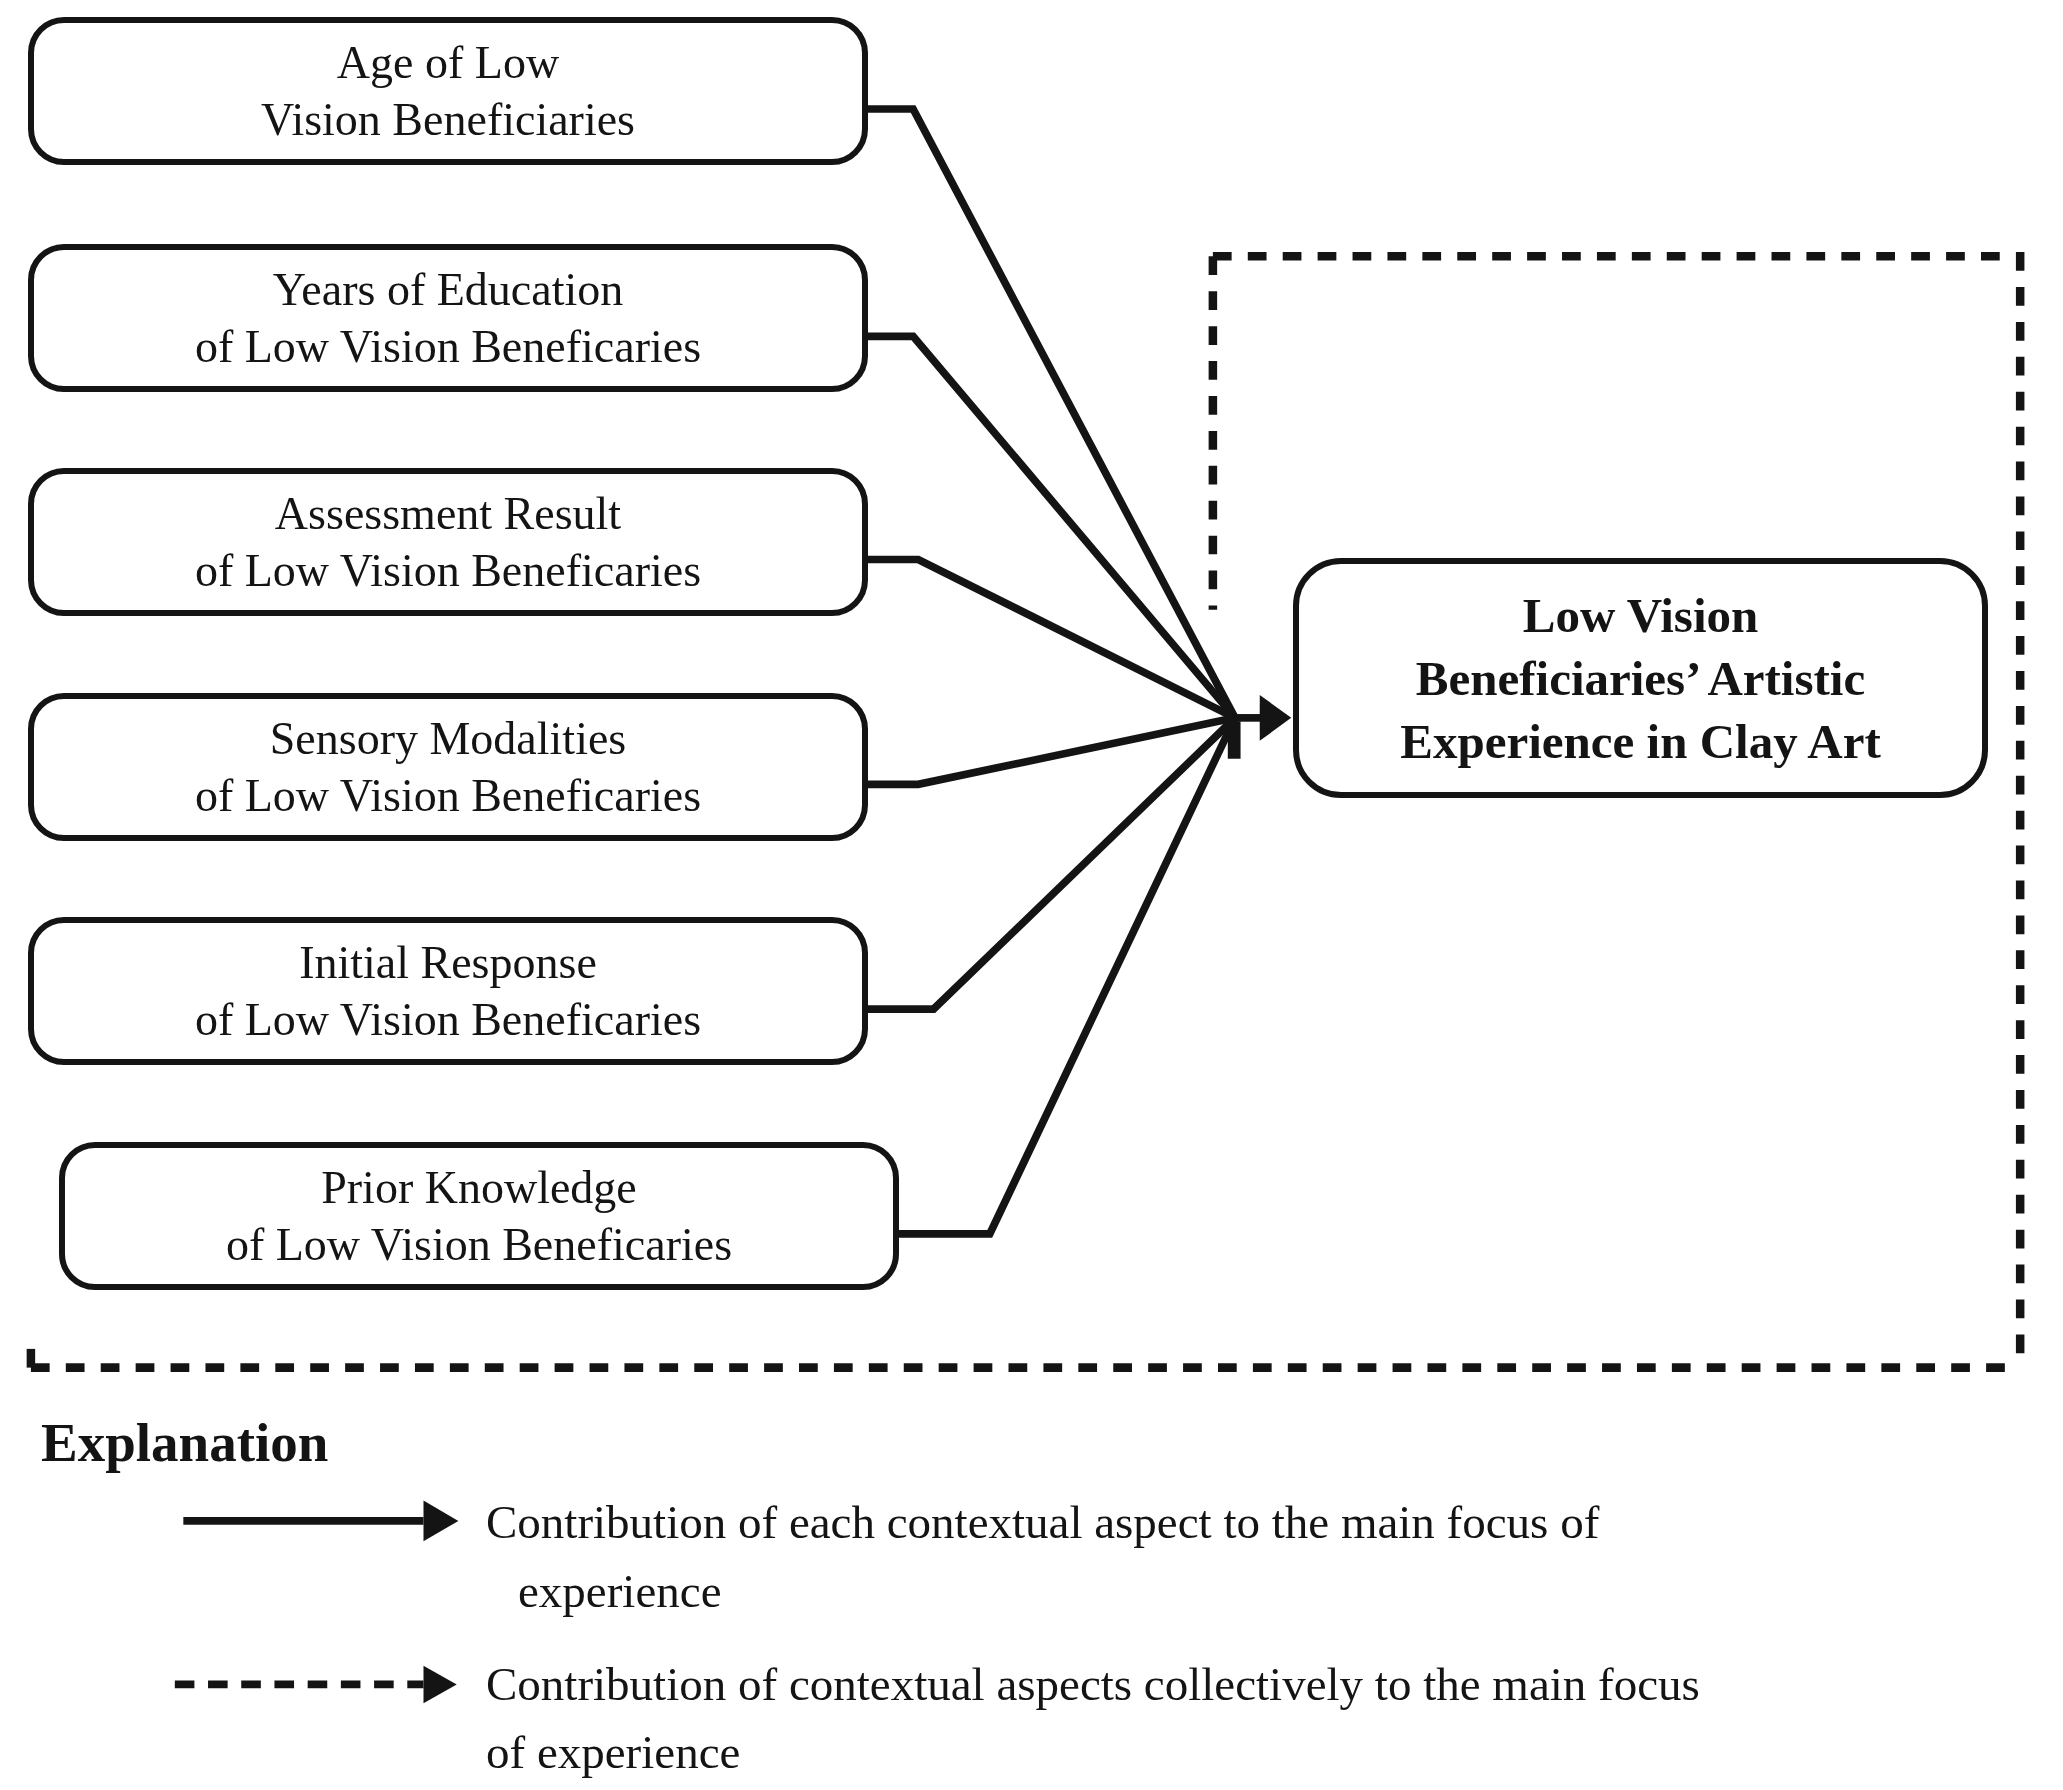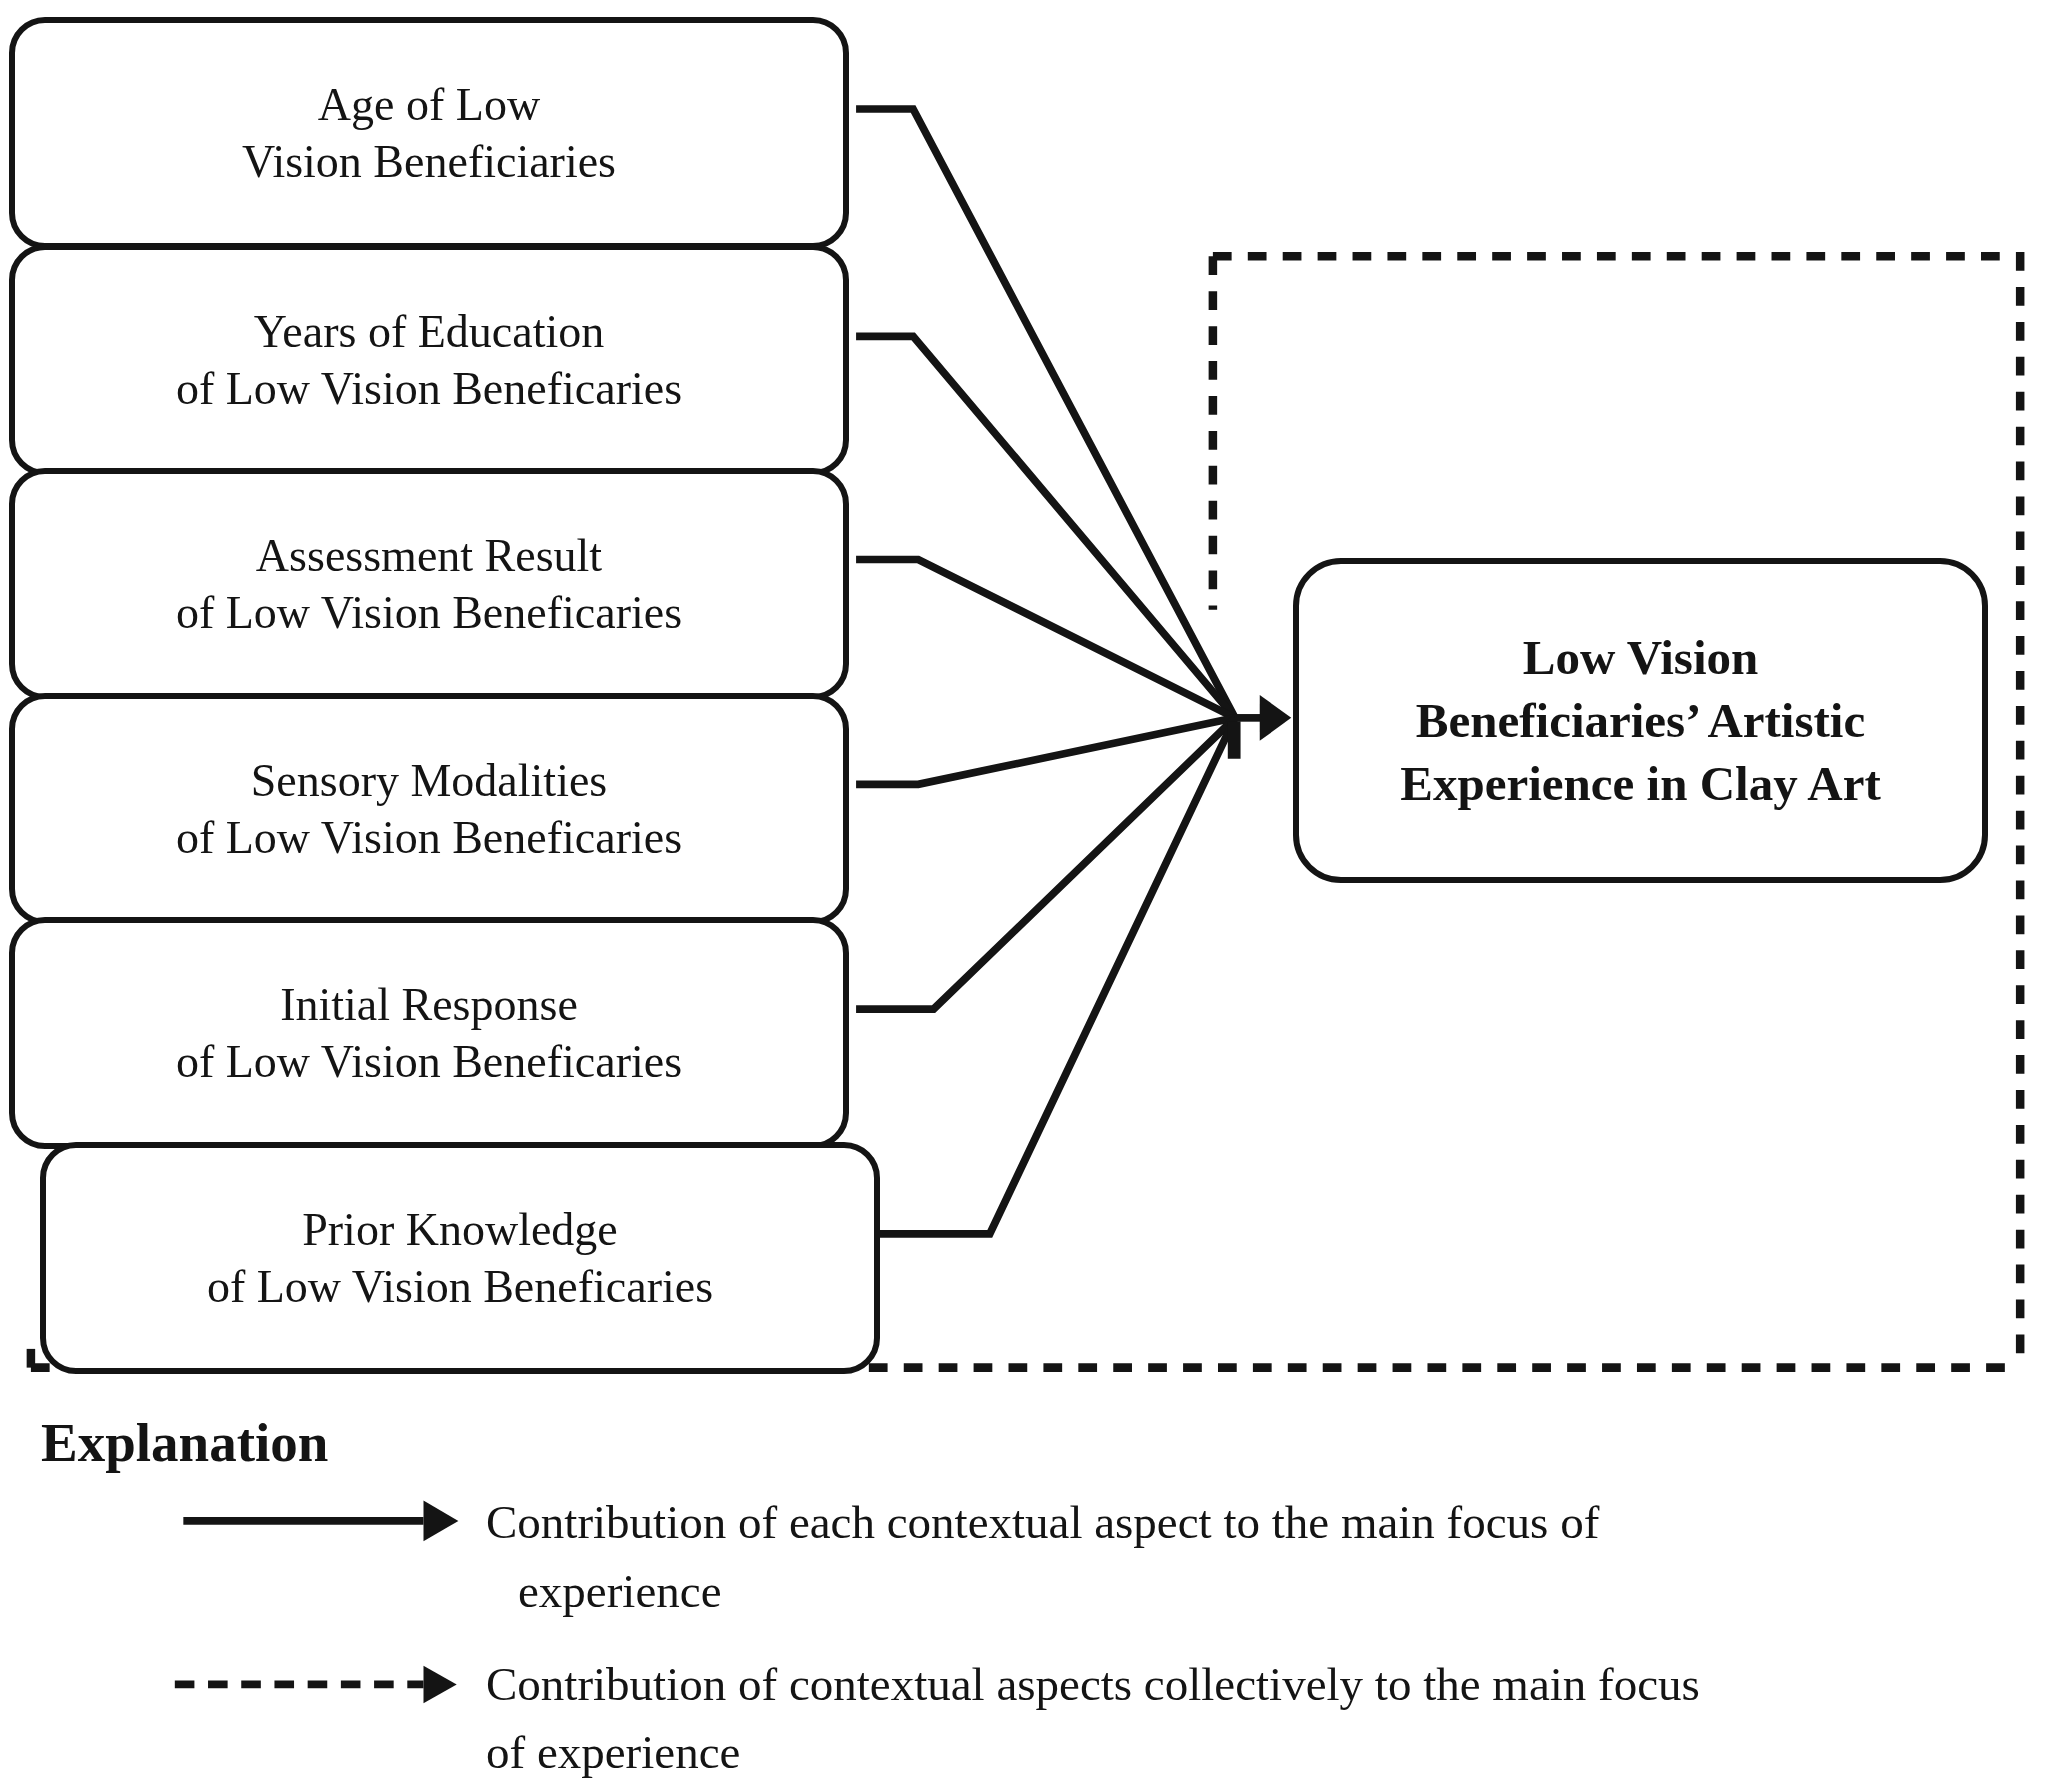--- a/index.html
+++ b/index.html
@@ -12,23 +12,23 @@
     color: #141414;
     overflow: hidden;
   }
   svg.overlay {
     position: absolute;
     left: 0; top: 0;
     width: 2063px; height: 1790px;
   }
   .cbox {
     position: absolute;
-    left: 9px;
+    left: 28px;
     width: 840px;
-    height: 232px;
+    height: 148px;
     box-sizing: border-box;
     border: 6px solid #141414;
     border-radius: 36px;
     background: #ffffff;
     display: flex;
     flex-direction: column;
     align-items: center;
     justify-content: center;
     text-align: center;
     font-size: 46px;
@@ -39,21 +39,21 @@
   .cbox2 { top: 244px; }
   .cbox3 { top: 468px; }
   .cbox4 { top: 693px; }
   .cbox5 { top: 917px; }
   .cbox6 { top: 1142px; margin-left: 31px; }
   .main-box {
     position: absolute;
     left: 1293px;
     top: 558px;
     width: 695px;
-    height: 325px;
+    height: 240px;
     box-sizing: border-box;
     border: 6.8px solid #141414;
     border-radius: 48px;
     background: #ffffff;
     display: flex;
     flex-direction: column;
     align-items: center;
     justify-content: center;
     text-align: center;
     font-size: 49px;

